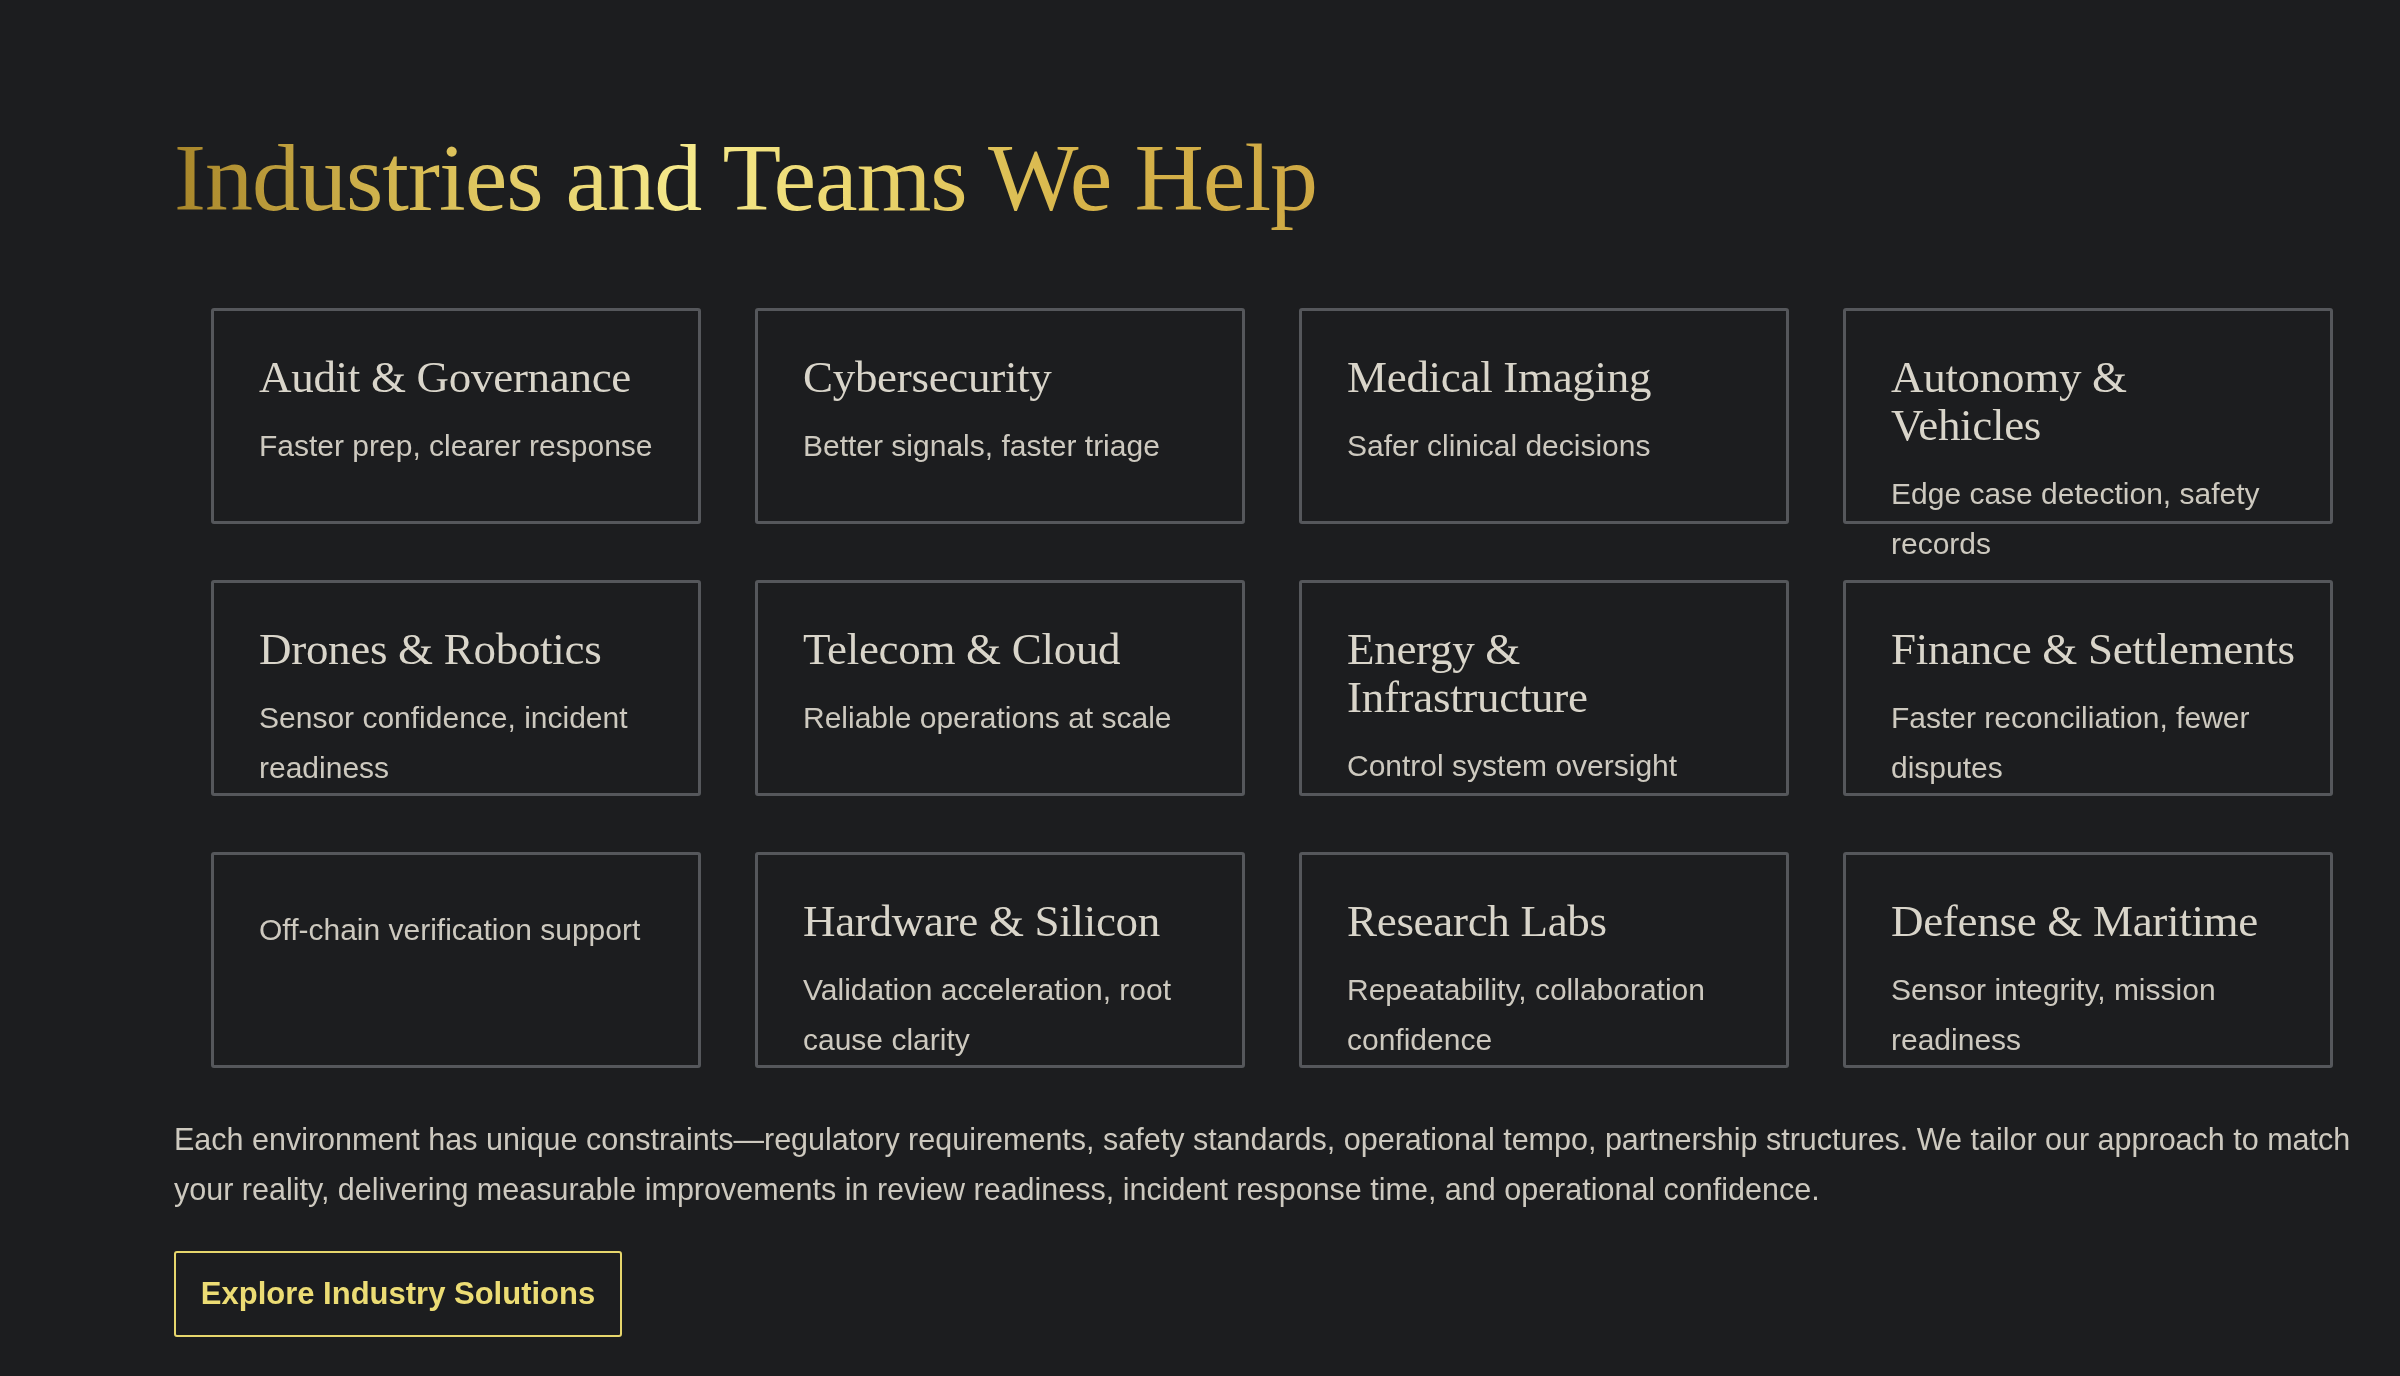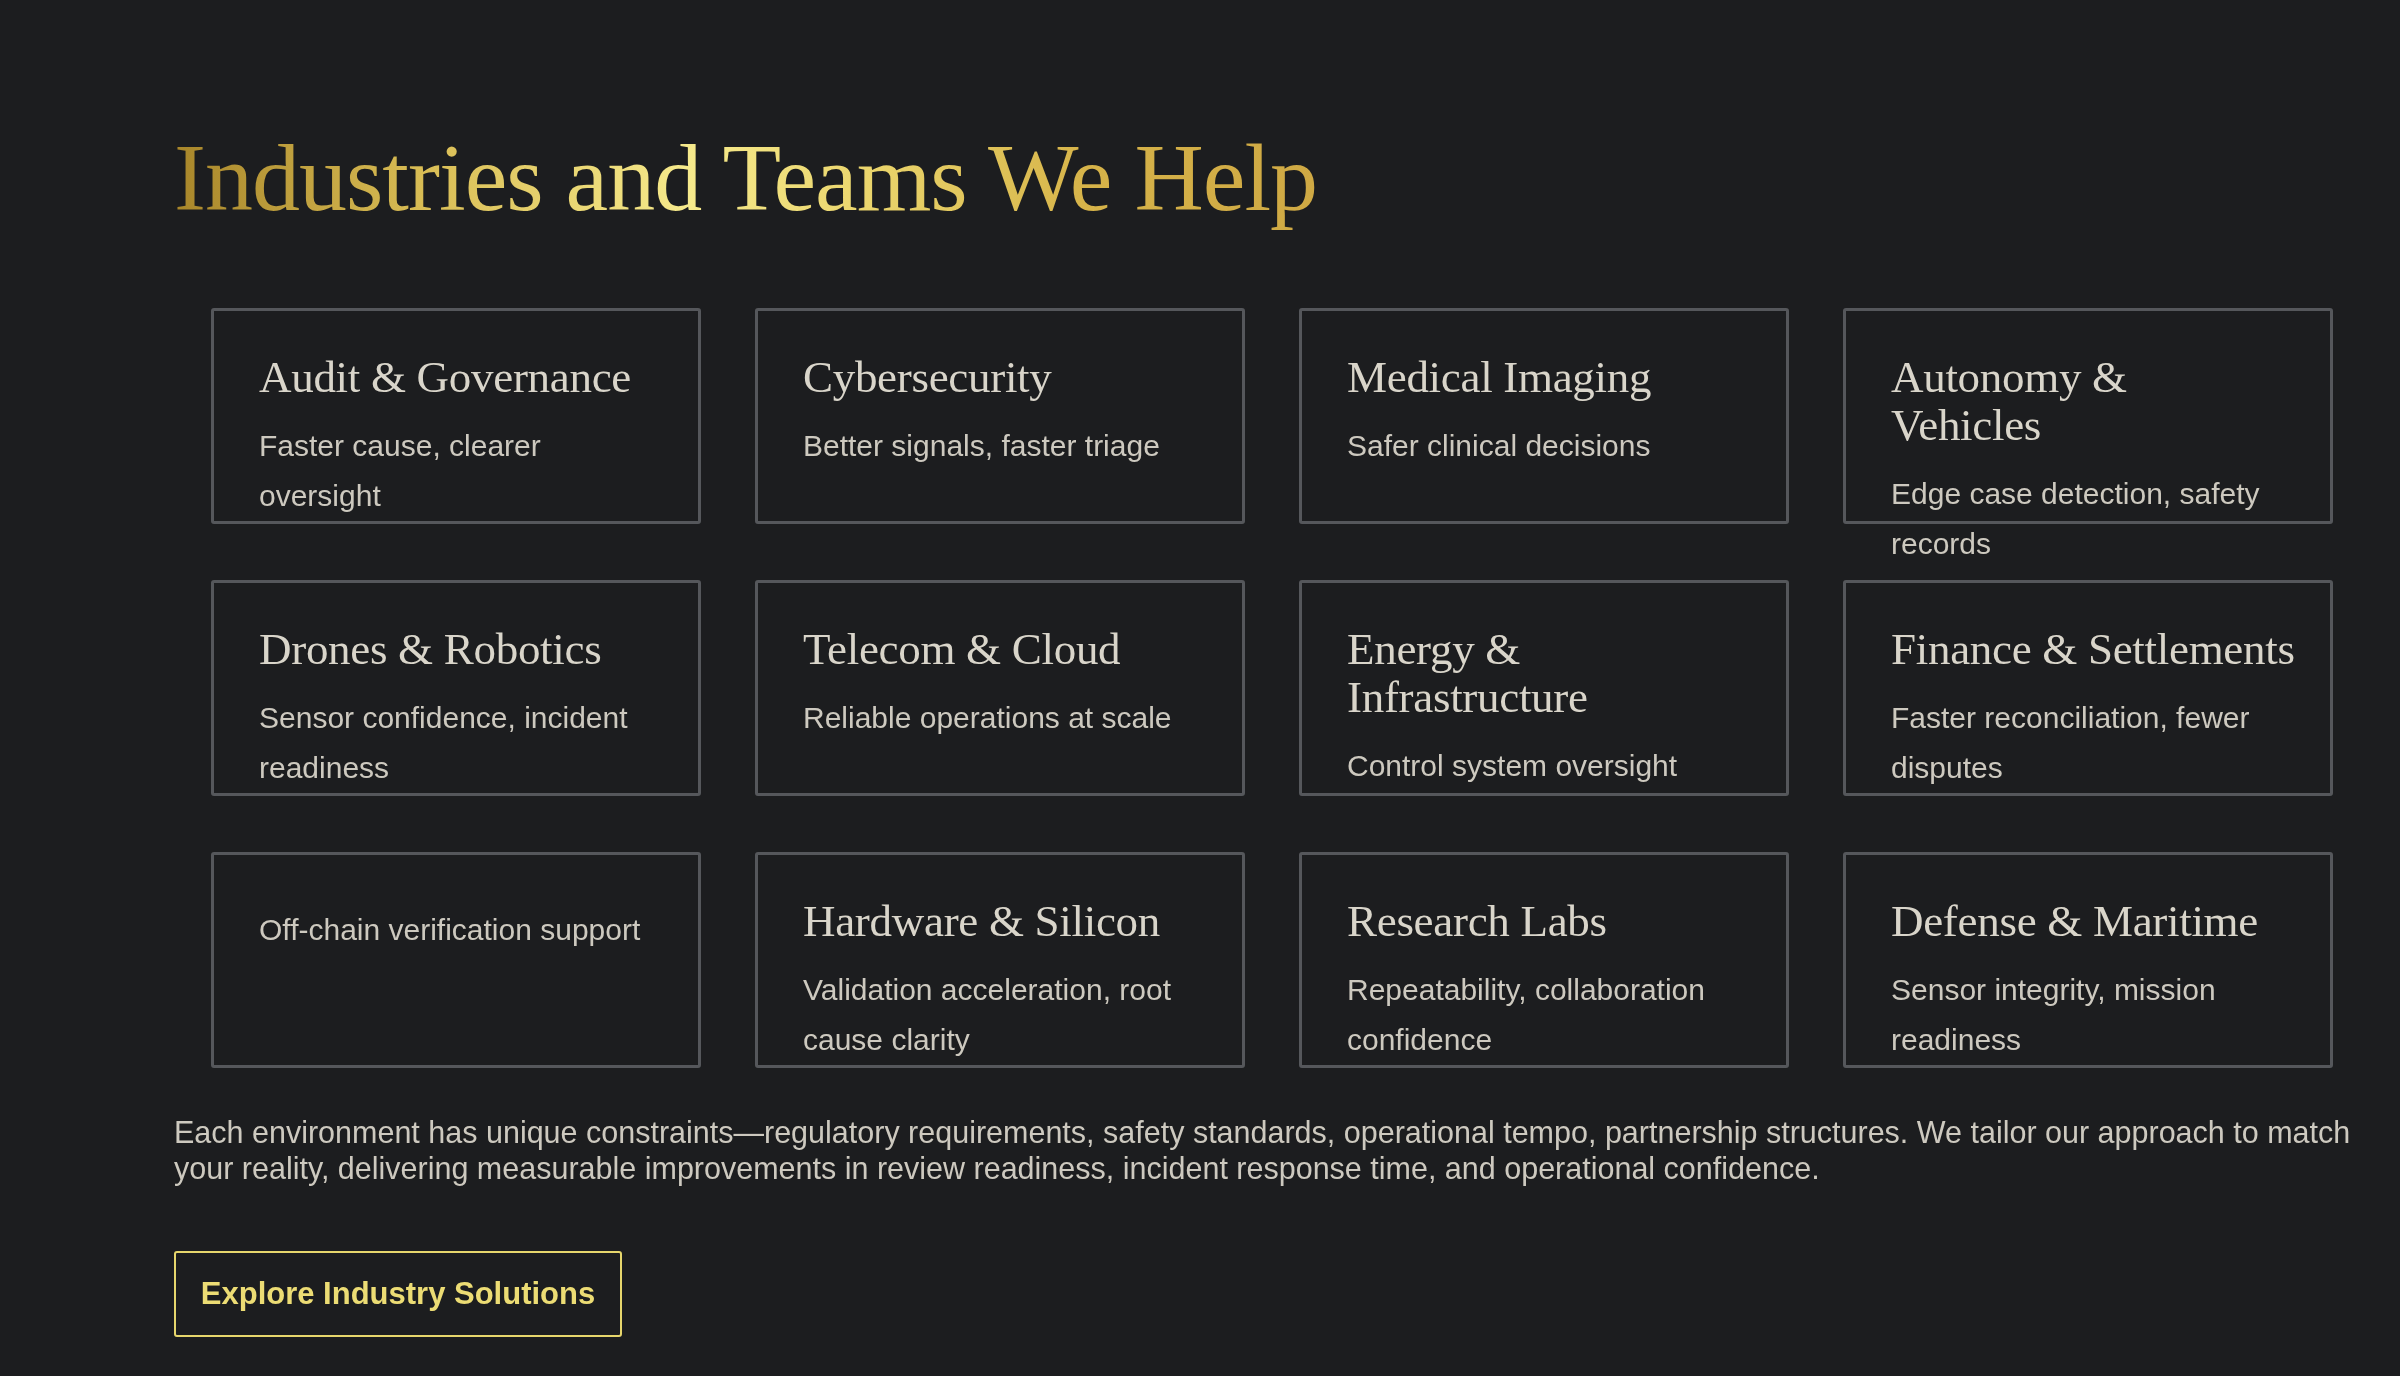--- a/index.html
+++ b/index.html
@@ -68,21 +68,21 @@
       line-height: 50px;
       color: #cdc9bf;
       font-weight: 400;
     }
     .intro {
       position: absolute;
       left: 0;
       top: 1066px;
       width: 2200px;
       font-size: 30.5px;
-      line-height: 36px;
+      line-height: 50px;
       color: #cdc9bf;
     }
     .cta-button {
       position: absolute;
       left: 0;
       top: 1203px;
       width: 448px;
       height: 86px;
       border: 2px solid #e6d66c;
       border-radius: 3px;
@@ -99,21 +99,21 @@
   </style>
 </head>
 <body>
 
 <div class="section">
   <h1 class="page-title">Industries and Teams We Help</h1>
 
   <div class="grid">
     <div class="card">
       <div class="card-title">Audit &amp; Governance</div>
-      <div class="card-desc">Faster cause, clearer oversight</div>
+      <div class="card-desc">Faster prep, clearer response</div>
     </div>
     <div class="card">
       <div class="card-title">Cybersecurity</div>
       <div class="card-desc">Better signals, faster triage</div>
     </div>
     <div class="card">
       <div class="card-title">Medical Imaging</div>
       <div class="card-desc">Safer clinical decisions</div>
     </div>
     <div class="card">

